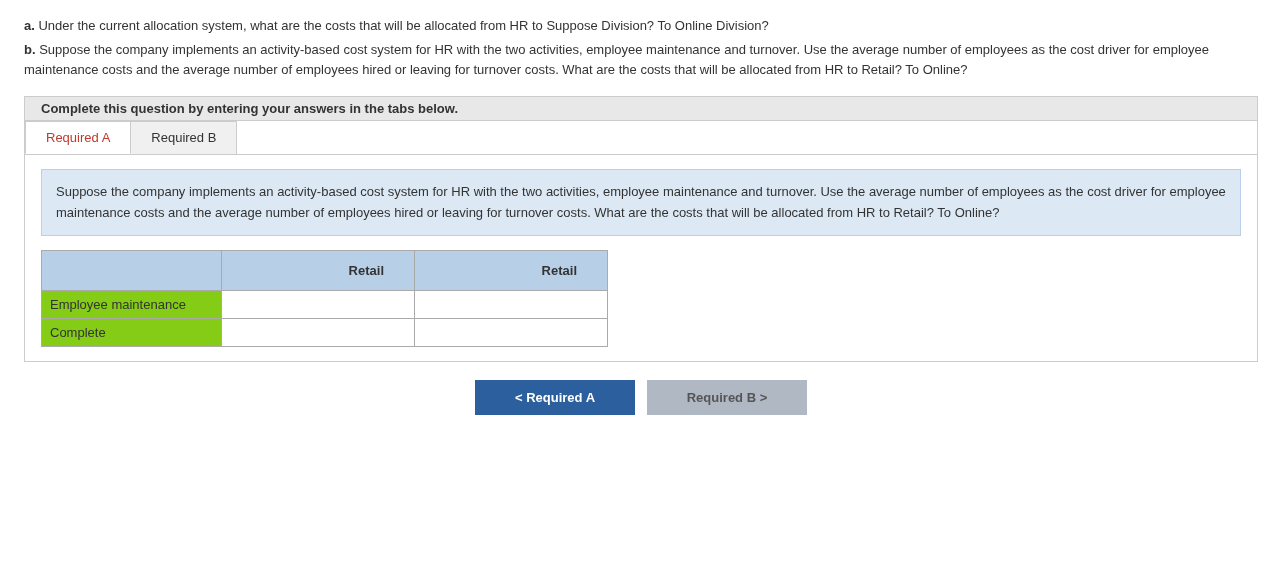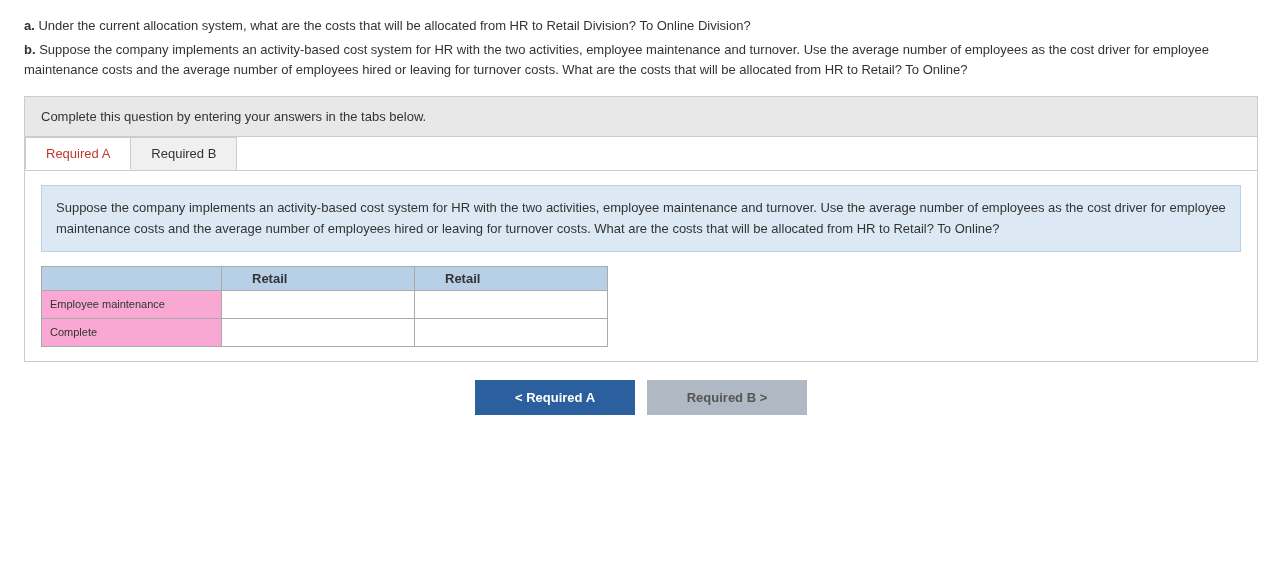--- a/index.html
+++ b/index.html
@@ -18,23 +18,23 @@
       line-height: 1.55;
       margin-bottom: 16px;
       font-size: 13px;
     }
     .question-text p {
       margin-bottom: 4px;
     }
     .instruction-box {
       background: #e8e8e8;
       border: 1px solid #ccc;
-      padding: 12px 16px;
+      padding: 4px 16px;
       margin-bottom: 0;
-      font-weight: normal;
+      font-weight: bold;
       font-size: 13px;
     }
     .tabs-container {
       border: 1px solid #ccc;
       border-top: none;
     }
     .tab-bar {
       display: flex;
       border-bottom: 1px solid #ccc;
       background: #fff;
@@ -70,38 +70,38 @@
       line-height: 1.55;
       font-size: 13px;
     }
     .answer-table {
       border-collapse: collapse;
       font-size: 13px;
     }
     .answer-table th {
       background: #b8cfe8;
       border: 1px solid #aaa;
-      padding: 4px 30px;
-      text-align: left;
+      padding: 12px 30px;
+      text-align: right;
       font-weight: bold;
     }
     .answer-table th.empty-header {
       background: #b8cfe8;
       min-width: 180px;
     }
     .answer-table td {
       border: 1px solid #aaa;
       padding: 4px 8px;
       min-width: 120px;
       height: 28px;
     }
     .answer-table td.label-cell {
-      background: #f9a8d4;
+      background: #84cc16;
       min-width: 180px;
-      font-size: 11px;
+      font-size: 13px;
     }
     .answer-table td.input-cell {
       background: #fff;
       padding: 0;
     }
     .answer-table td.input-cell input {
       width: 100%;
       height: 100%;
       border: none;
       outline: none;
@@ -140,21 +140,21 @@
     .chevron-right::after { content: ' >'; }
   </style>
 </head>
 <body>
 
 <div class="page-wrapper">
 
   <div class="question-text">
     <p>
       <strong>a.</strong>
-      <span>Under the current allocation system, what are the costs that will be allocated from HR to Retail Division? To Online Division?</span>
+      <span>Under the current allocation system, what are the costs that will be allocated from HR to Suppose Division? To Online Division?</span>
     </p>
     <p>
       <strong>b.</strong>
       <span>Suppose the company implements an activity-based cost system for HR with the two activities, employee maintenance and turnover. Use the average number of employees as the cost driver for employee maintenance costs and the average number of employees hired or leaving for turnover costs. What are the costs that will be allocated from HR to Retail? To Online?</span>
     </p>
   </div>
 
   <div class="instruction-box">
     <span>Complete this question by entering your answers in the tabs below.</span>
   </div>

